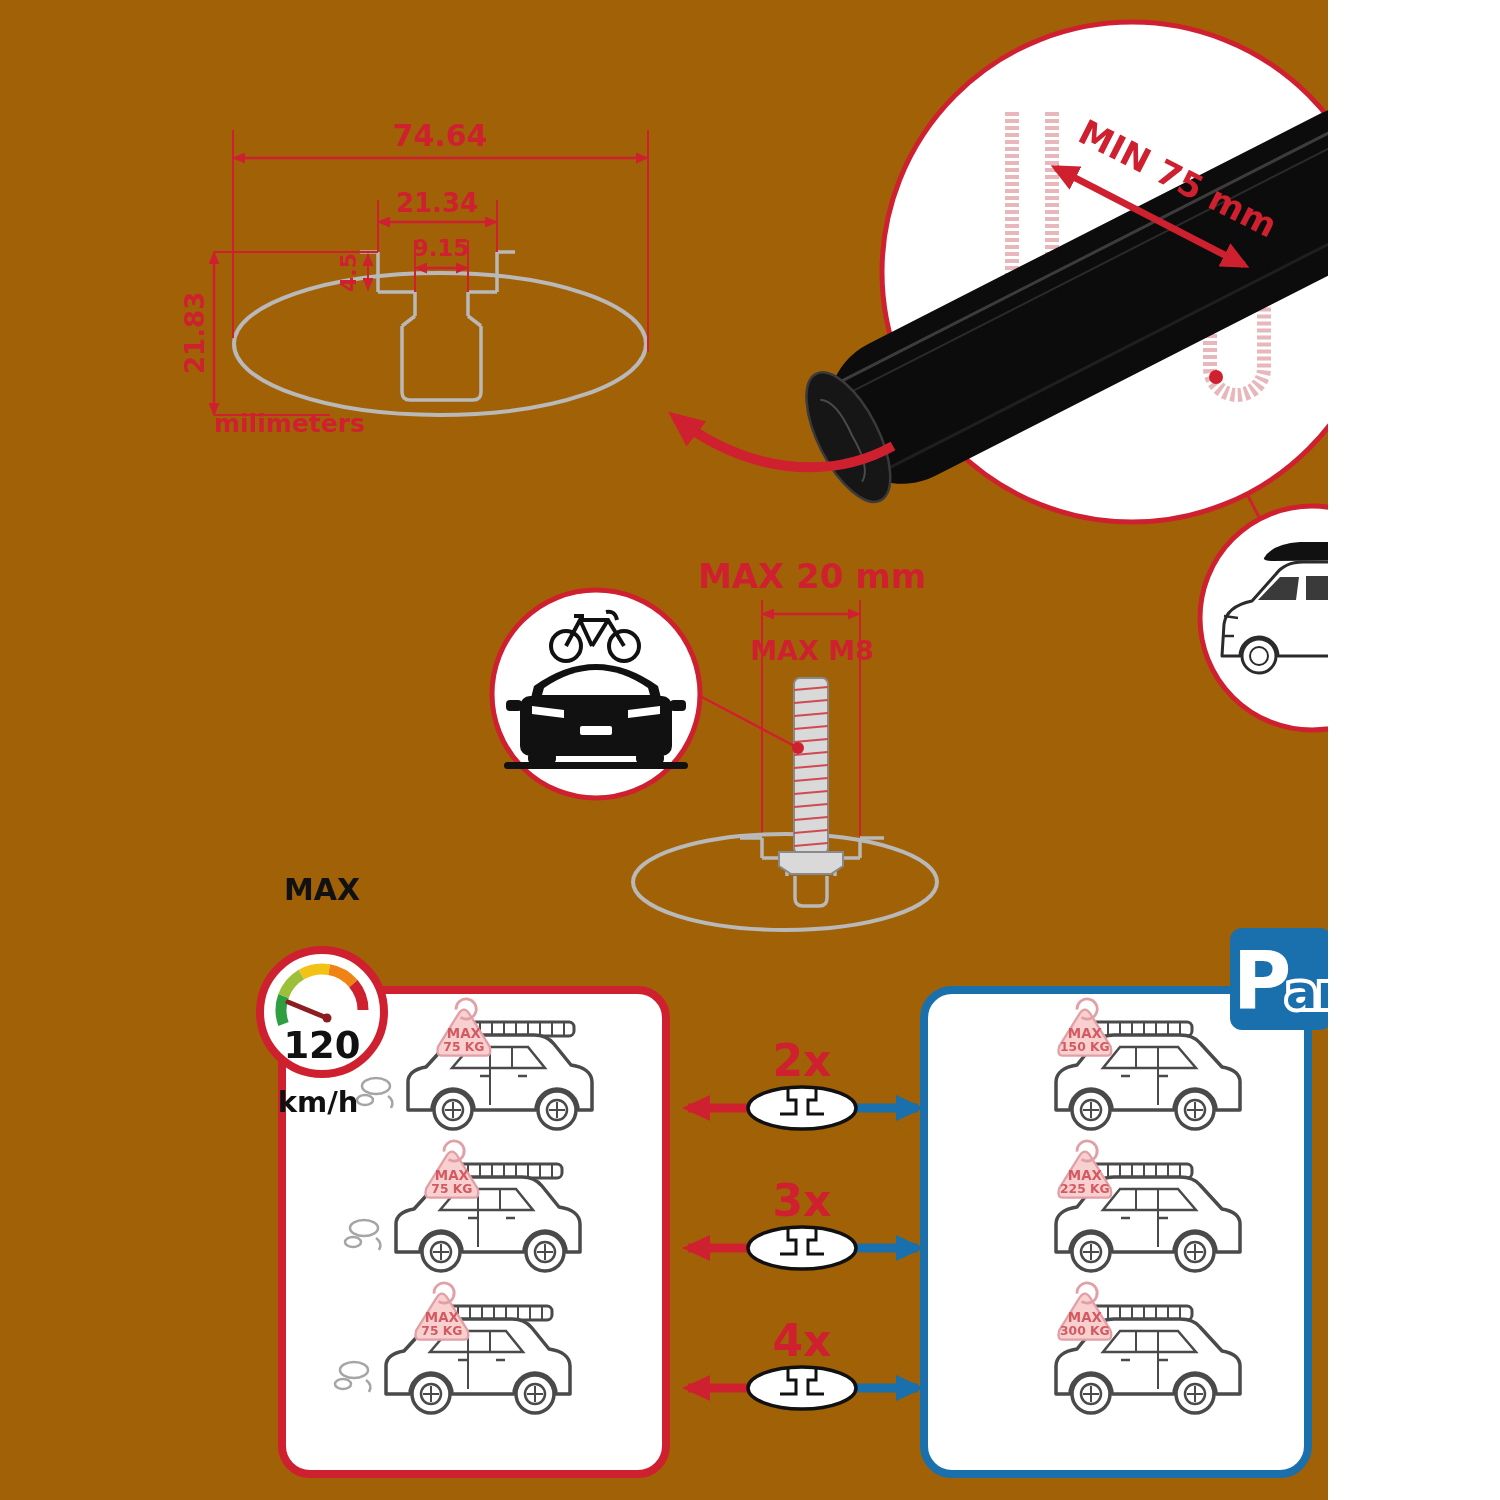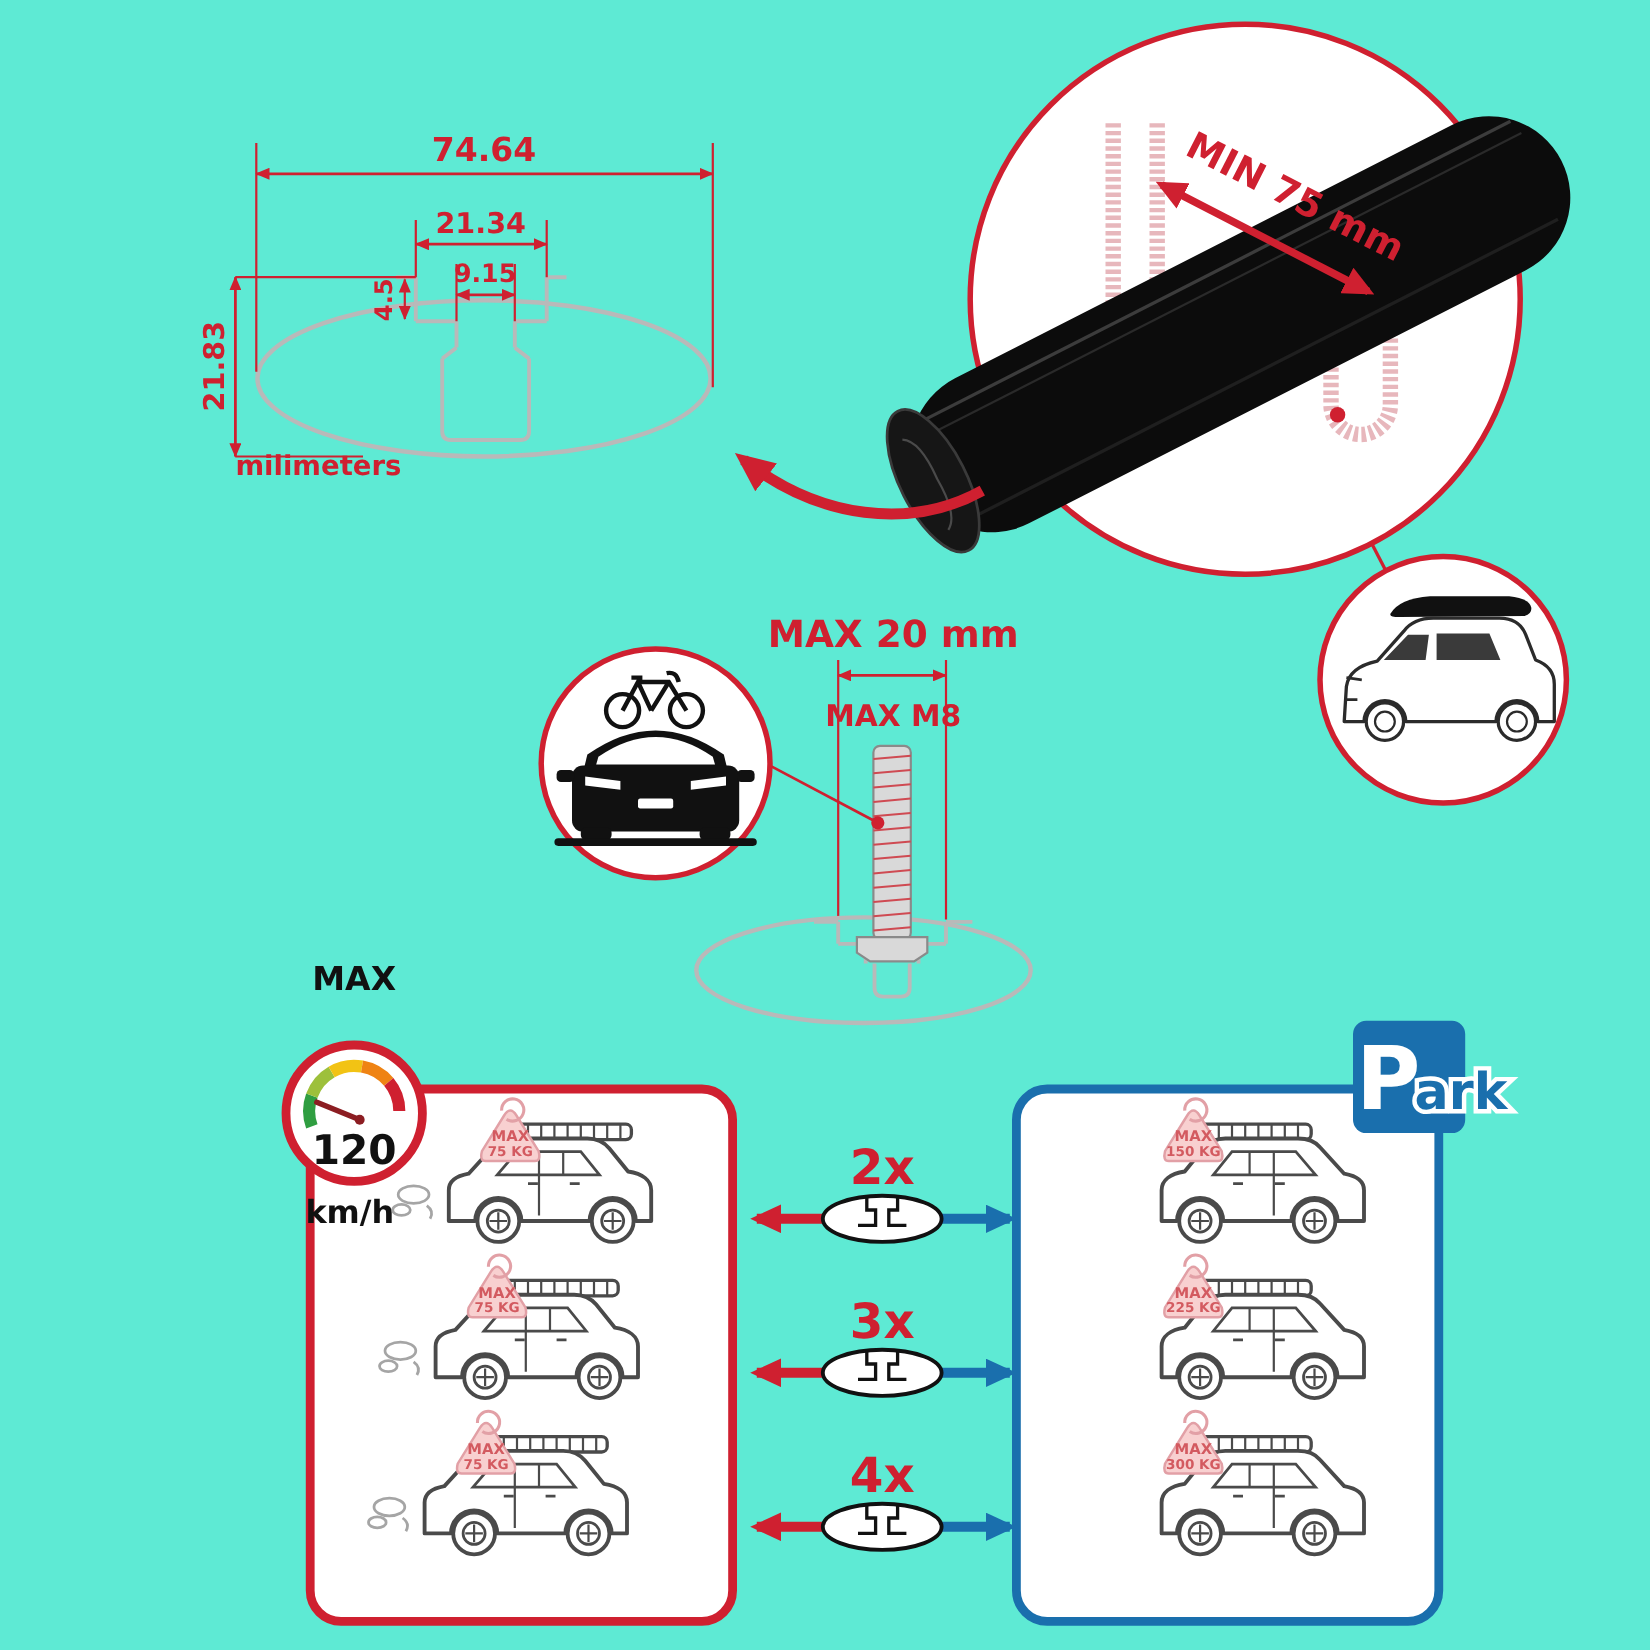--- a/index.html
+++ b/index.html
@@ -1,16 +1,16 @@
 <!DOCTYPE html>
 <html><head>
 <meta charset="utf-8">
 <style>
   body{margin:0;background:#fff}
-  .canvas{position:relative;width:1500px;height:1500px;background:#5eead4;overflow:hidden}
+  .canvas{position:relative;width:1328px;height:1500px;background:#a16207;overflow:hidden}
   svg{display:block}
   svg text{font-family:"DejaVu Sans", sans-serif}
   .t-dim{fill:#cf2030;font-weight:bold;font-size:30px;text-anchor:middle}
   .t-dim-s{fill:#cf2030;font-weight:bold;font-size:22px}
   .t-unit{fill:#cf2030;font-weight:bold;font-size:25px}
   .t-red-big{fill:#cf2030;font-weight:bold;font-size:34px;text-anchor:middle}
   .t-red-med{fill:#cf2030;font-weight:bold;font-size:27px;text-anchor:middle}
   .t-black{fill:#111;font-weight:bold;text-anchor:middle}
   .t-mult{fill:#cf2030;font-weight:bold;font-size:44px;text-anchor:middle}
   .t-badge{fill:#d35a60;font-weight:bold;font-size:12px;text-anchor:middle}

